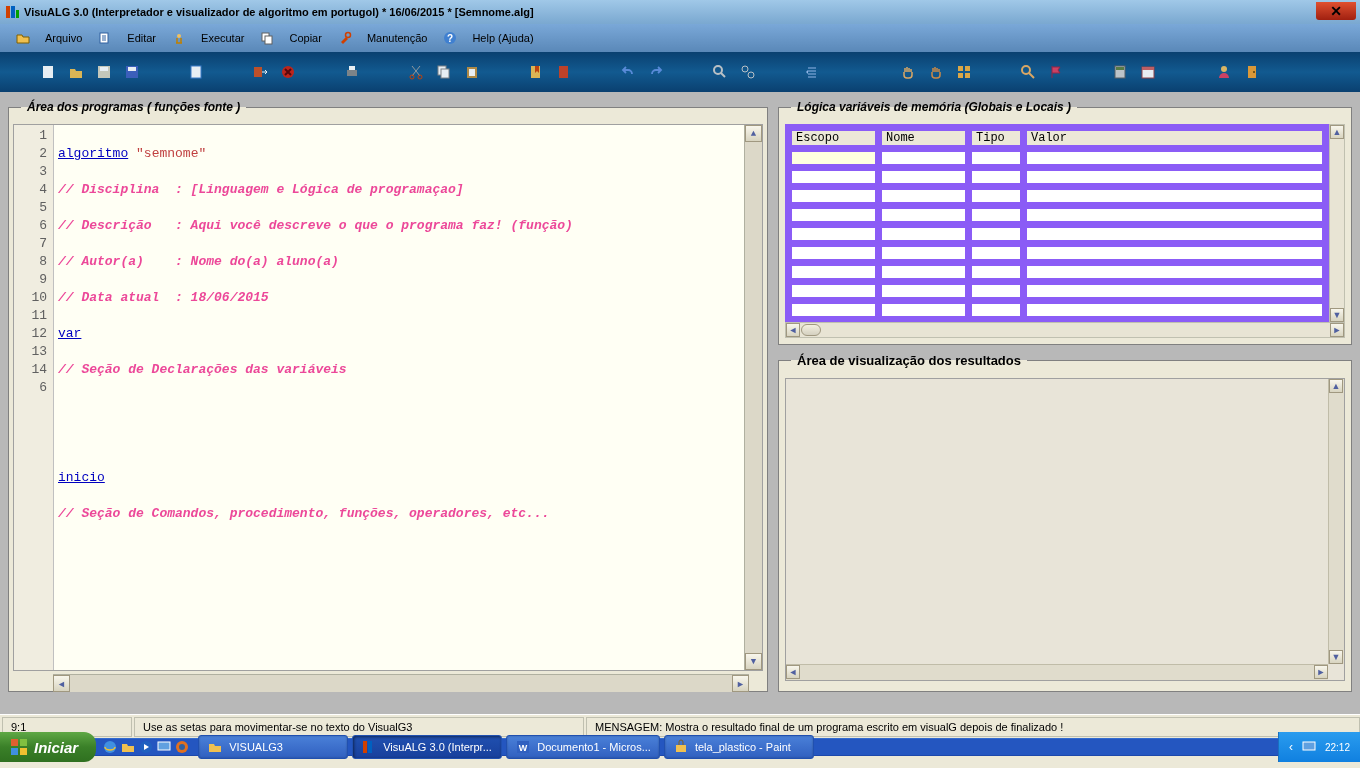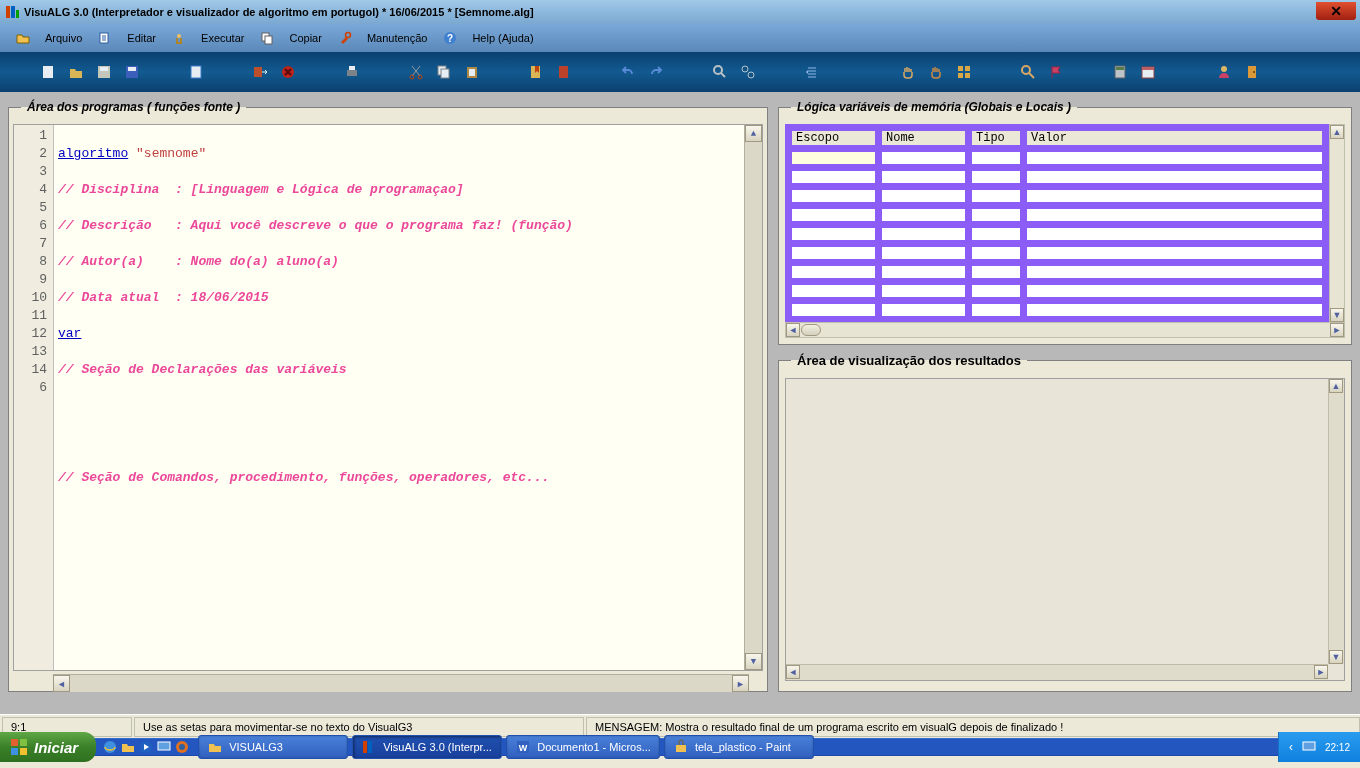--- a/index.html
+++ b/index.html
@@ -348,20 +348,21 @@
           <div class="code-lines">
 <div><span class="kw">algoritmo</span> <span class="str">"semnome"</span></div>
 <div><span class="cmt">// Disciplina  : [Linguagem e Lógica de programaçao]</span></div>
 <div><span class="cmt">// Descrição   : Aqui você descreve o que o programa faz! (função)</span></div>
 <div><span class="cmt">// Autor(a)    : Nome do(a) aluno(a)</span></div>
 <div><span class="cmt">// Data atual  : 18/06/2015</span></div>
 <div><span class="kw">var</span></div>
 <div><span class="cmt">// Seção de Declarações das variáveis</span></div>
 <div> </div>
 <div> </div>
+<div><span class="kw">inicio</span></div>
 <div><span class="cmt">// Seção de Comandos, procedimento, funções, operadores, etc...</span></div>
 <div> </div>
 <div> </div>
           </div>
           <div class="code-vscroll">
             <div class="sb-btn" style="position:absolute;top:0;">▲</div>
             <div class="sb-btn" style="position:absolute;bottom:0;">▼</div>
           </div>
         </div>
         <div class="code-hscroll">

